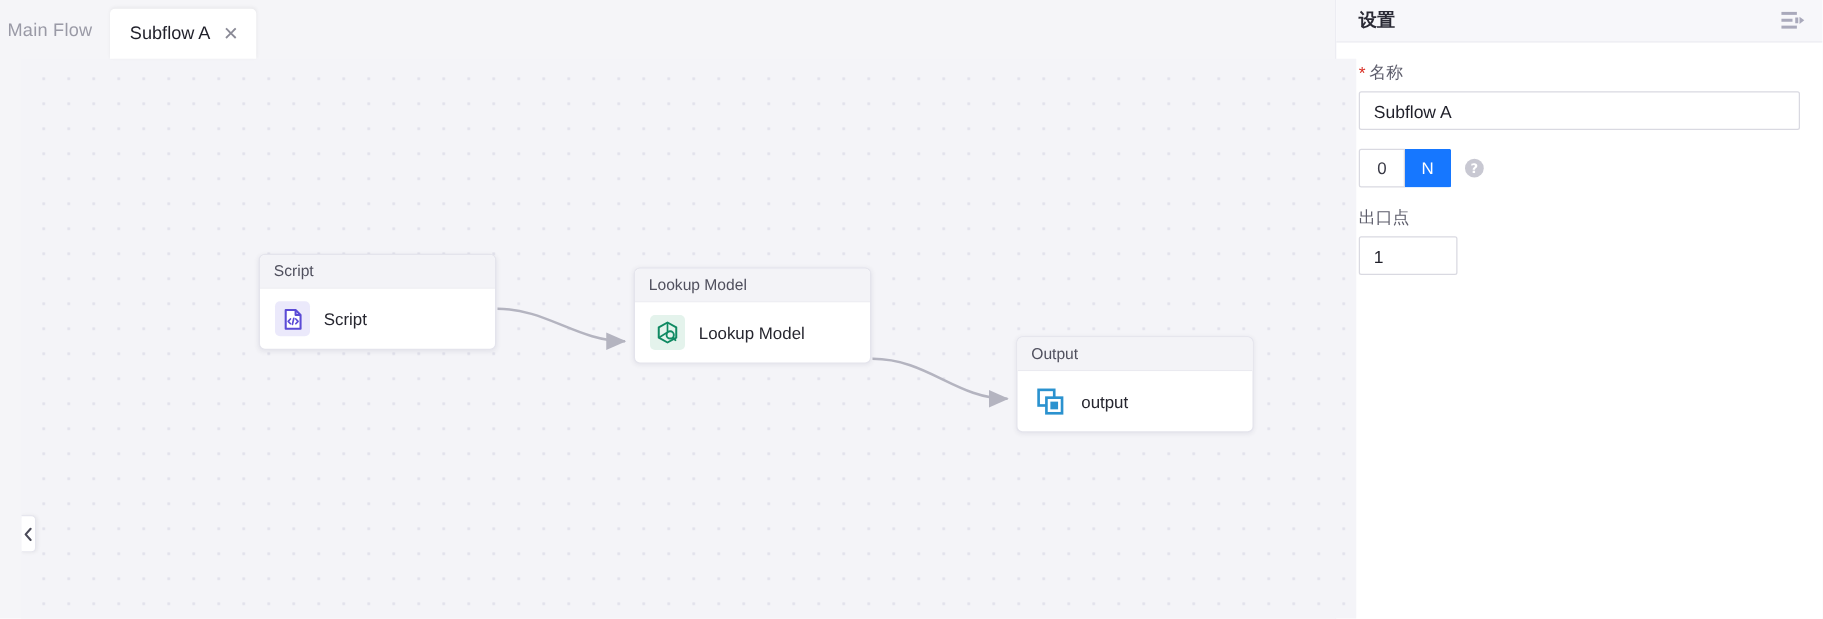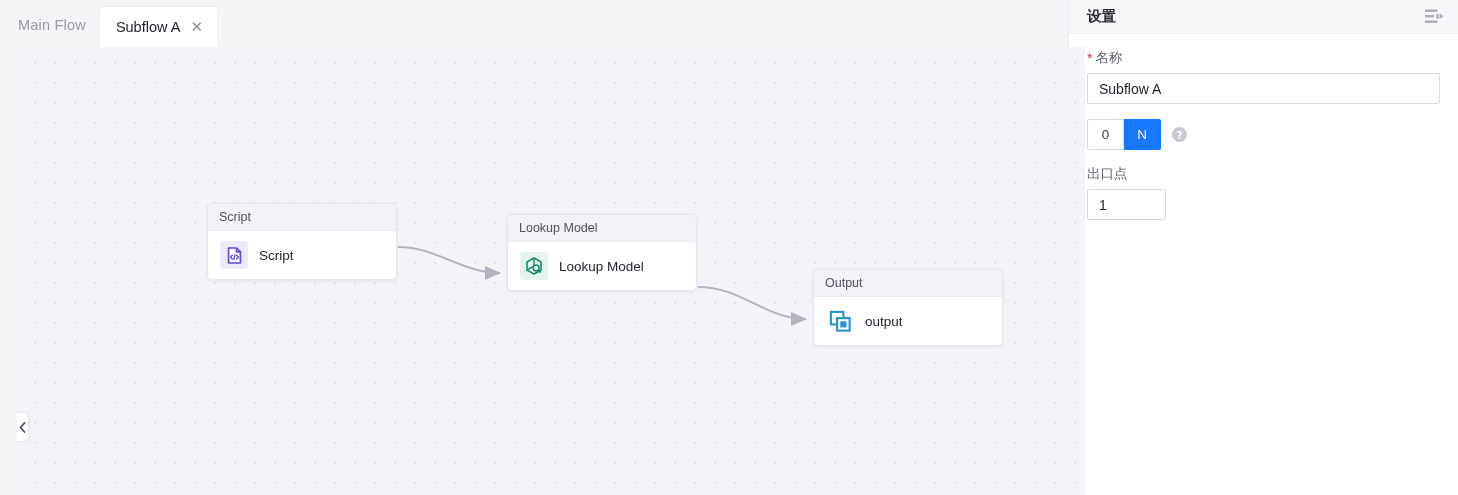--- a/index.html
+++ b/index.html
@@ -9,21 +9,21 @@
     background: #ffffff; overflow: hidden;
   }
   .app { position: relative; width: 1458px; height: 495px; display: flex; }
 
   
   .editor { position: relative; width: 1068px; height: 495px; background: #f5f5f8; }
 
   .tabbar {
     position: relative; height: 47px; width: 100%;
     background: #f5f5f8; display: flex; align-items: flex-end;
-    padding-left: 12px; z-index: 5;
+    z-index: 5;
   }
   .tab-main {
     font-size: 14.5px; color: #9a9aa6; padding: 0 14px 14px 6px;
     letter-spacing: .2px; white-space: nowrap;
   }
   .tab-sep { width: 1px; height: 26px; background: #e2e2ea; margin-bottom: 8px; }
   .tab-active {
     display: flex; align-items: center; gap: 10px;
     background: #ffffff; border-radius: 4px 4px 0 0;
     height: 40px; padding: 0 14px 0 16px;

